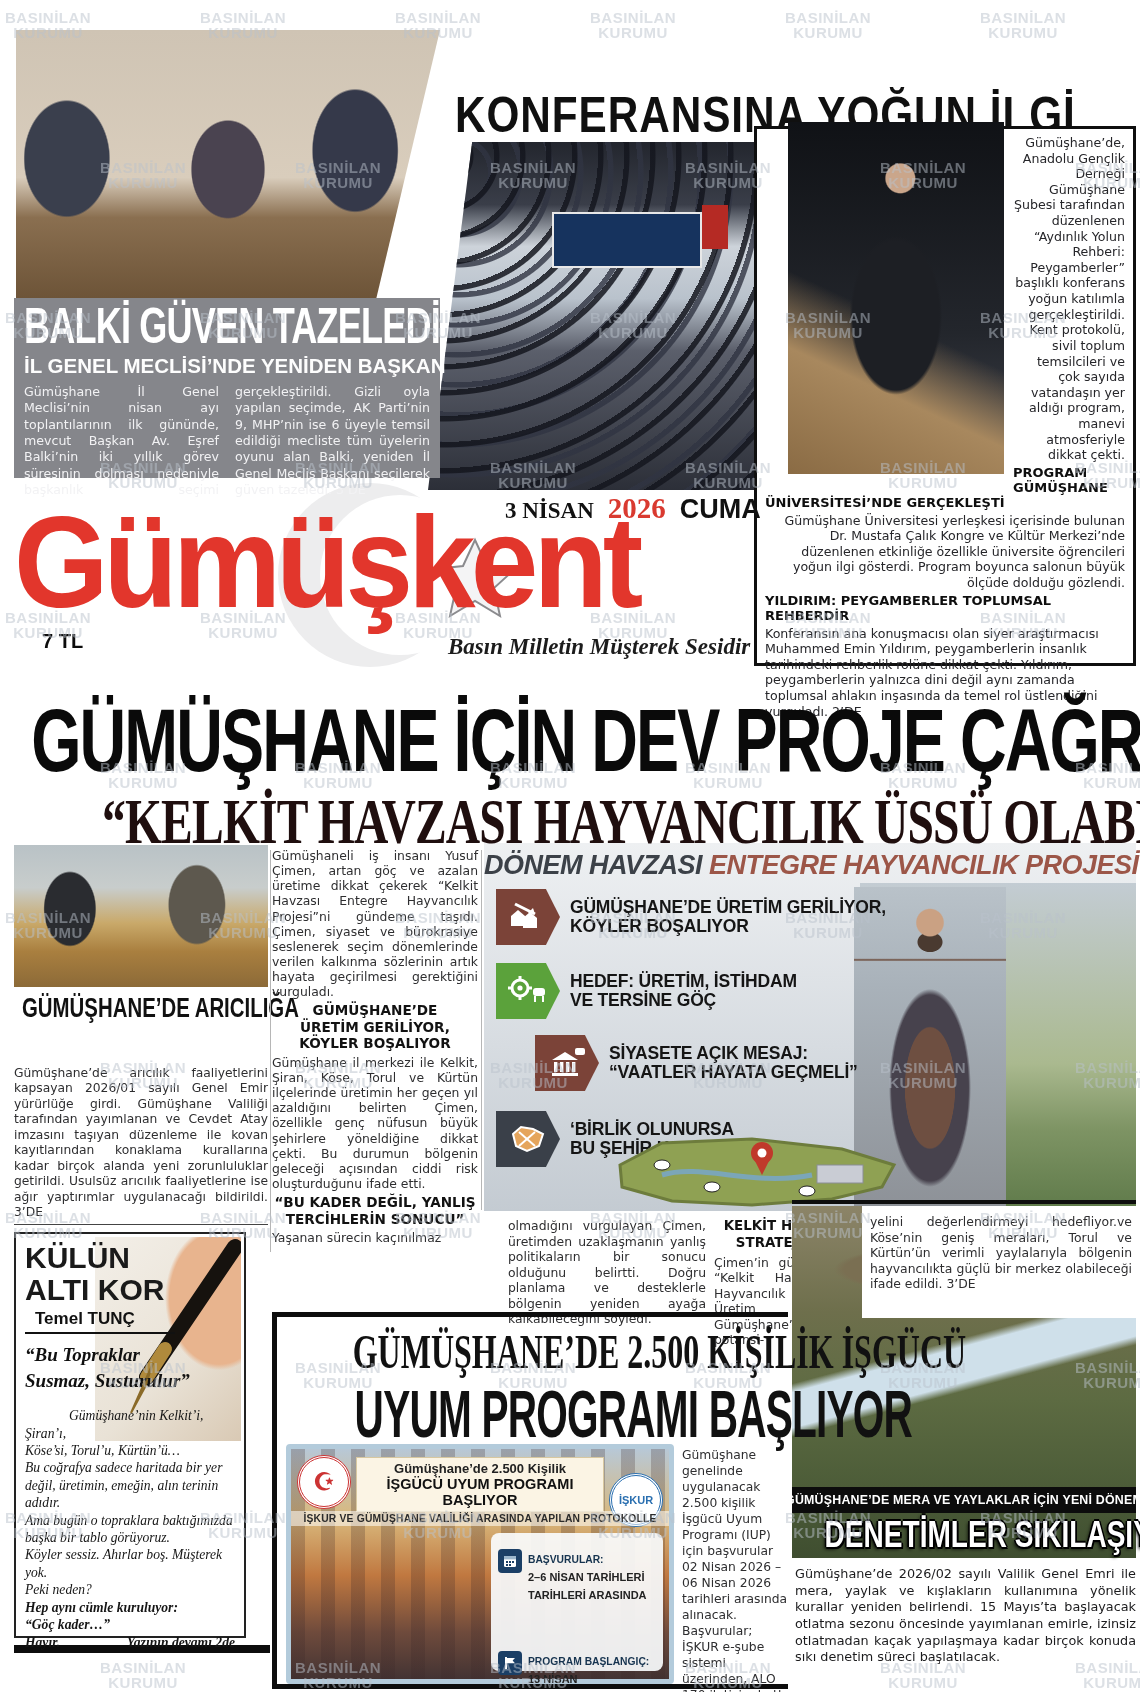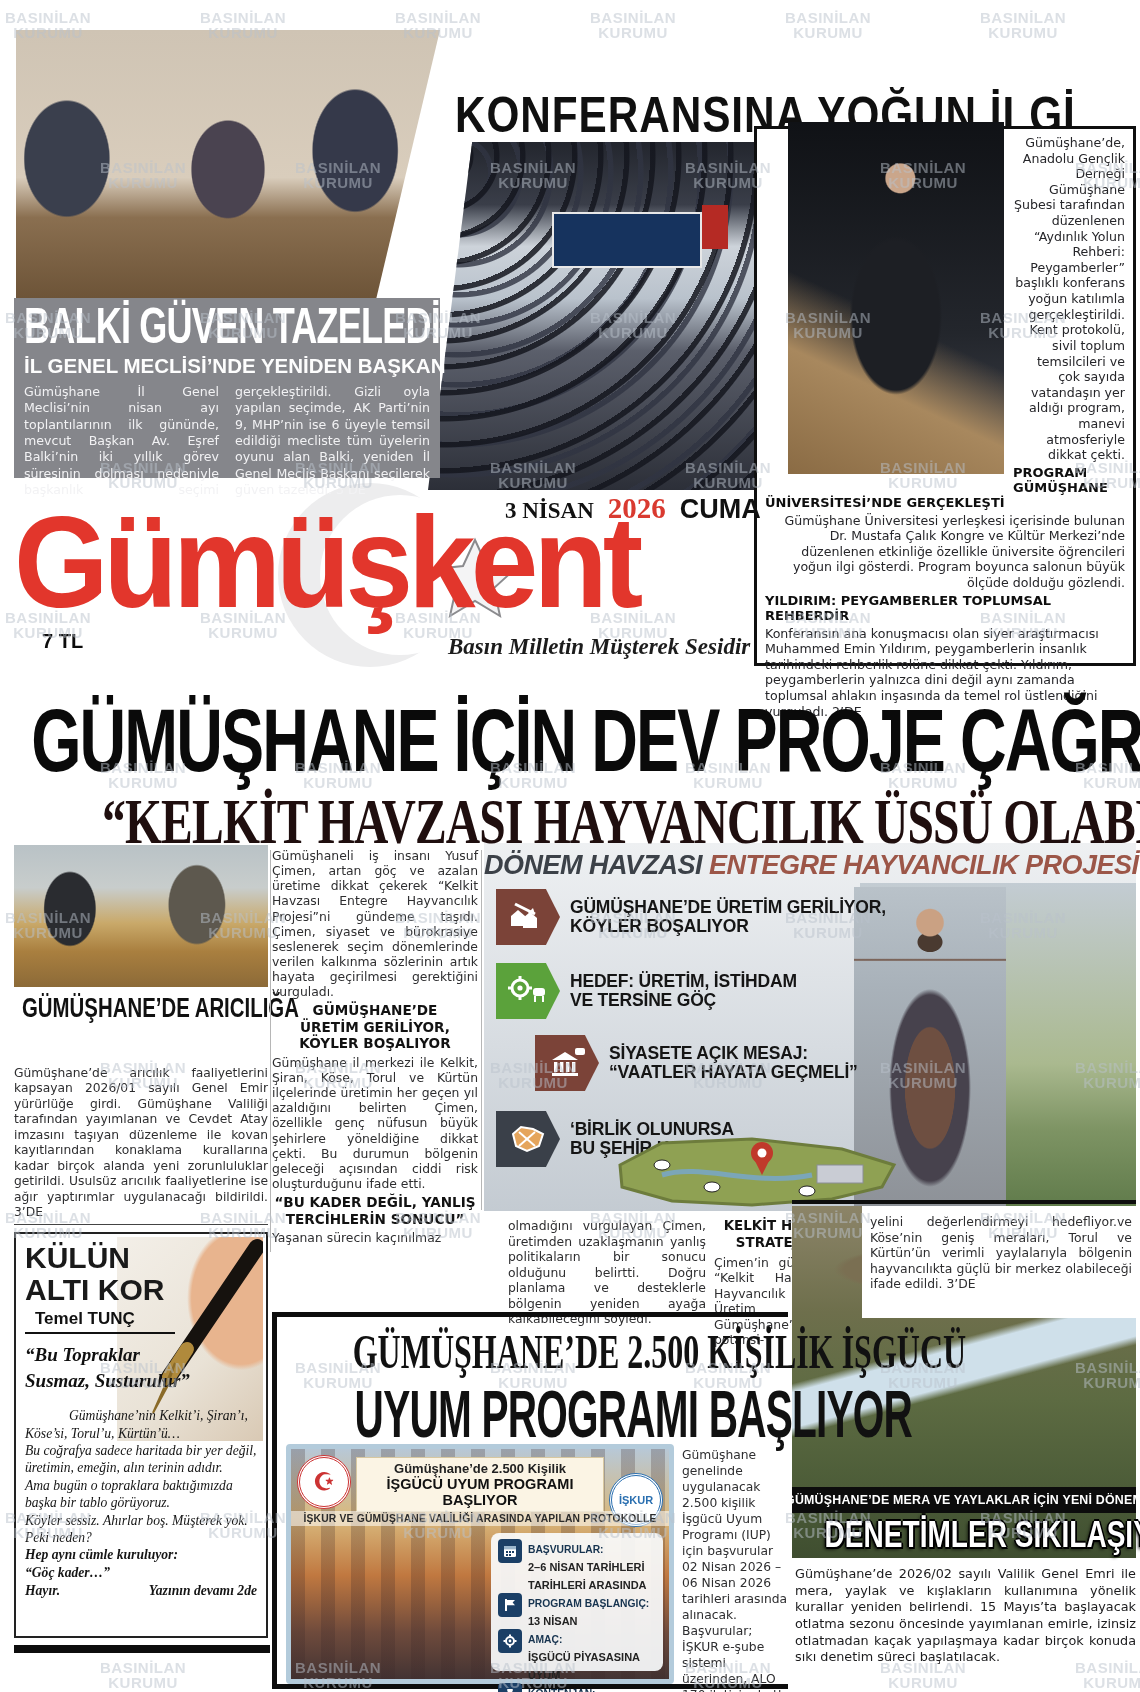--- a/index.html
+++ b/index.html
@@ -102,21 +102,21 @@
     background:
       radial-gradient(ellipse 42px 60px at 22% 45%, #2a2c30 0 60%, transparent 63%),
       radial-gradient(ellipse 46px 64px at 72% 42%, #5d584e 0 60%, transparent 63%),
       linear-gradient(180deg,#b9c2c6 0%,#c8cdcc 30%,#c9a96a 55%,#a97f3f 75%,#8c6a38 100%); }
   .ari-t1 { left:22px; top:992px; width:254px; font-weight:900; font-size:24px; white-space:nowrap; }
   .ari-t1 .cond { transform:scale(0.85,1.15); transform-origin:left top; }
   .ari-t2 { left:14px; top:1022px; width:254px; font-weight:900; font-size:34px; white-space:nowrap; }
   .ari-t2 .cond { transform:scale(0.9,1.12); transform-origin:left top; }
   .ari-body { left:14px; top:1066px; width:254px; font-size:12.3px; line-height:1.26; }
 
-  .kulun-box { left:14px; top:1232px; width:254px; height:406px; border:2px solid #222;
+  .kulun-box { left:14px; top:1232px; width:232px; height:406px; border:2px solid #222;
     background:#fff; padding:8px 9px; z-index:3; }
   .pen-photo { position:absolute; right:3px; top:3px; width:146px; height:204px;
     background:
       radial-gradient(ellipse 90px 120px at 85% 30%, #e8b48e 0 55%, transparent 60%),
       linear-gradient(135deg,#f3efe8 0%,#e9e2d6 60%,#d9c9b4 100%); }
   .kulun-title { position:relative; z-index:2; font-weight:900; font-size:30px; line-height:1.05;
     color:#1a1a1a; letter-spacing:0; }
   .kulun-author { position:relative; z-index:2; font-weight:bold; font-size:17px; margin:4px 0 3px 10px; }
   .kulun-rule { position:relative; z-index:2; height:2px; background:#111; width:150px; margin-bottom:8px; }
   .kulun-quote { position:relative; z-index:2; font-family:"Liberation Serif", serif;
@@ -183,22 +183,22 @@
   .ribbon .r2 { font-weight:900; font-size:14.5px; color:#111; }
   .protokol { position:absolute; left:0; top:62px; width:100%; text-align:center;
     font-weight:900; font-size:10.3px; color:#2b2b2b; background:rgba(255,255,255,.55);
     padding:2px 0; letter-spacing:0.2px; }
   .logo-circle { position:absolute; width:54px; height:54px; border-radius:50%;
     background:#fff; display:flex; align-items:center; justify-content:center;
     font-weight:900; }
   .logo-left { left:6px; top:6px; border:3px double #c33; color:#c33; font-size:24px; }
   .logo-right { right:6px; top:24px; border:3px double #2a6fb0; color:#2a6fb0; font-size:11px; }
   .iskur-list { position:absolute; right:6px; top:84px; width:172px; bottom:8px;
-    background:rgba(250,252,253,.92); border-radius:8px; padding:6px 7px;
-    display:flex; flex-direction:column; justify-content:space-between; }
+    background:rgba(250,252,253,.92); border-radius:8px; padding:16px 7px;
+    display:flex; flex-direction:column; justify-content:space-between;gap:48px; }
   .iskur-item { display:flex; gap:6px; align-items:flex-start; }
   .iskur-item .ic { width:24px; height:24px; flex:0 0 24px; background:#1b3f66; border-radius:4px;
     display:flex; align-items:center; justify-content:center; }
   .iskur-item .lab { font-weight:900; font-size:10.3px; color:#16334f; line-height:1.15; }
   .iskur-item .val { font-weight:bold; font-size:11px; color:#222; line-height:1.15; }
 
   .isg-body { left:682px; top:1448px; width:106px; z-index:4;
     font-size:12.3px; line-height:1.3; text-align:left; }
 
   

